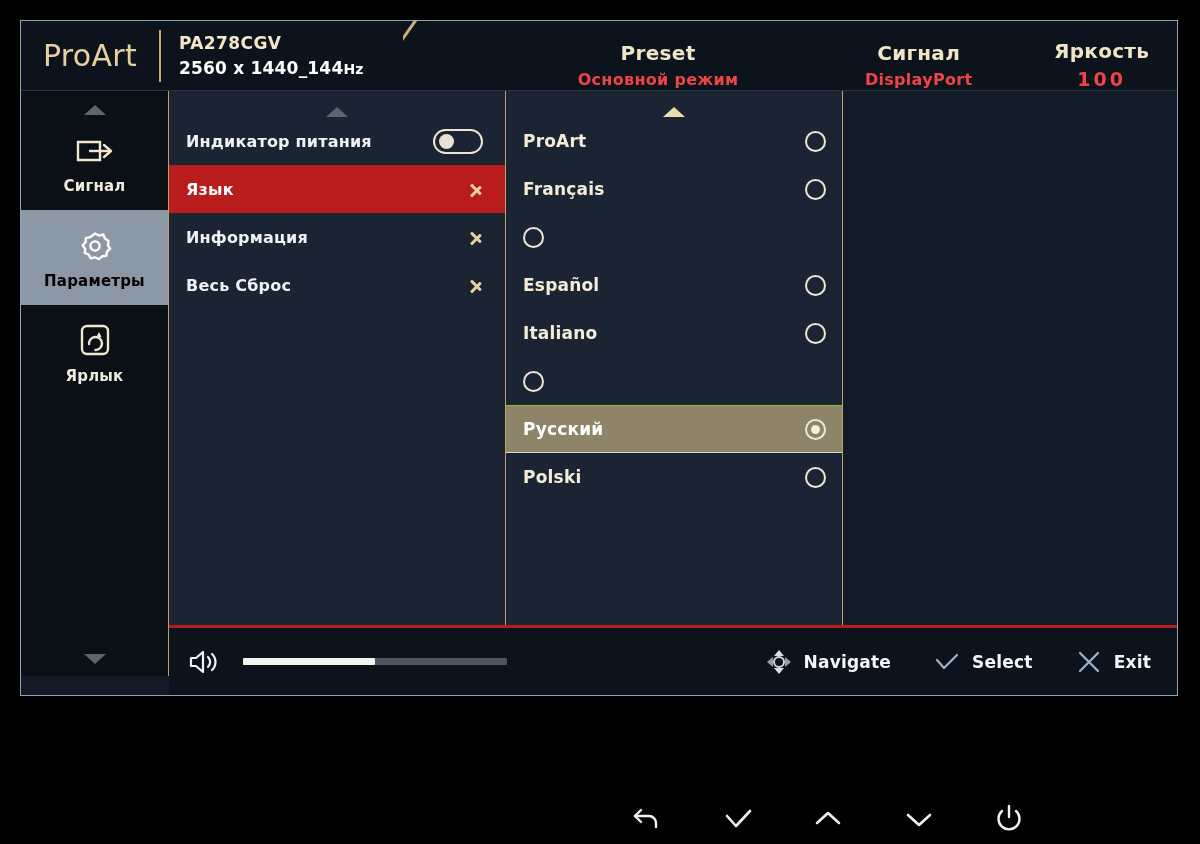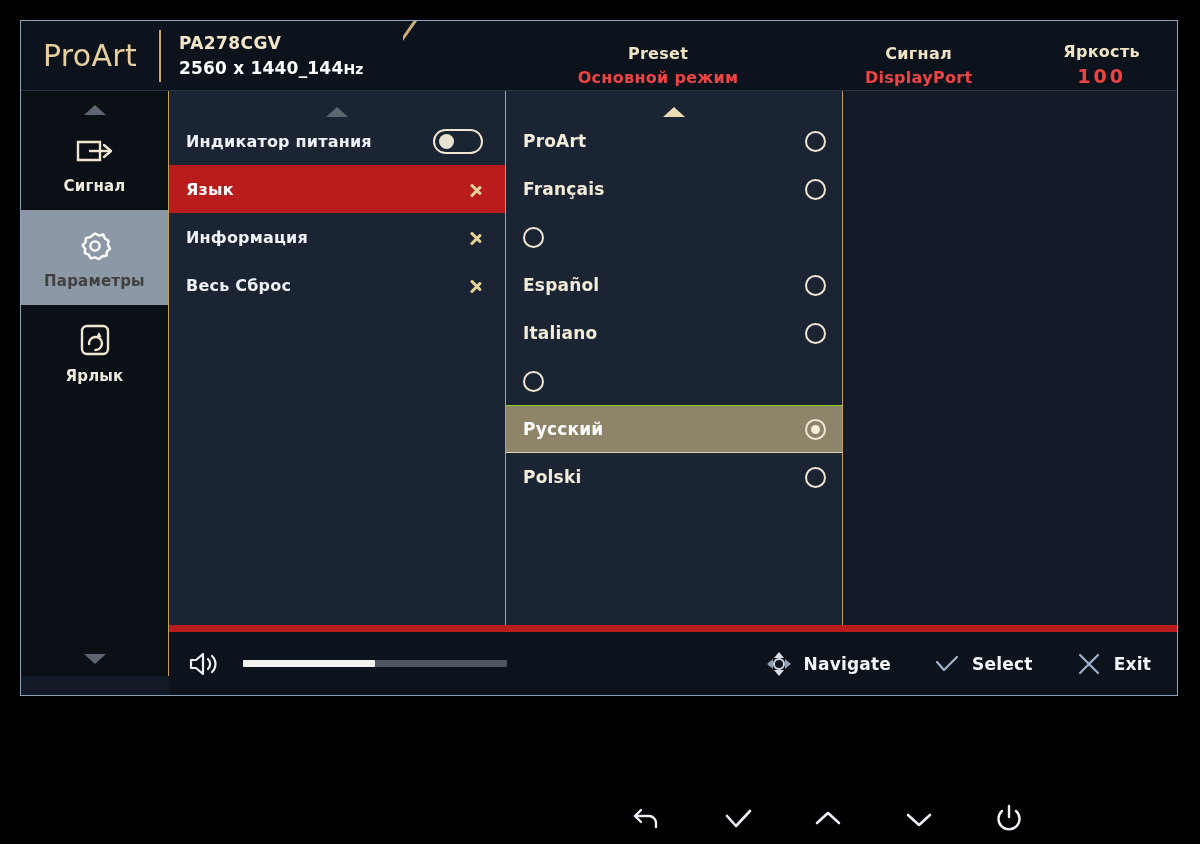--- a/index.html
+++ b/index.html
@@ -58,21 +58,21 @@
     transform: rotate(35deg); transform-origin: top left;
   }
   .diag.d1 { left: 10px; top: -28px; }
   .diag.d2 { left: 30px; top: -28px; }
 
   .hdr-stats {
     position: absolute; left: 504px; top: 0; right: 0; height: 89px;
     display: flex; align-items: center;
   }
   .stat { text-align: center; line-height: 1.45; }
-  .stat .k { font-size: 16px; color: #f0e4c6; font-weight: 700; letter-spacing: .3px; }
+  .stat .k { font-size: 20px; color: #f0e4c6; font-weight: 700; letter-spacing: .3px; }
   .stat .v { font-size: 16px; color: #ef4444; font-weight: 700; letter-spacing: .3px; }
   .stat.preset { width: 300px; }
   .stat.signal { width: 220px; margin-left: 30px; }
   .stat.bright { width: 170px; margin-left: 10px; }
   .stat.bright .v { font-size: 19px; letter-spacing: 3px; }
 
   
   #osd-body { position: relative; height: 585px; display: flex; }
 
   
@@ -90,21 +90,21 @@
   .tri.down { border-left: 11px solid transparent; border-right: 11px solid transparent; border-top: 10px solid #5d6570; }
   .tri.up.gold   { border-bottom-color: #ecdcb2; }
   .tri.down.gold { border-top-color: #ecdcb2; }
 
   .side-item {
     height: 95px; display: flex; flex-direction: column;
     align-items: center; justify-content: center; gap: 6px;
     color: #f1e7d0;
   }
   .side-item.active { background: #8c98a6; }
-  .side-item.active .side-label { color: #404040; }
+  .side-item.active .side-label { color: #000000; }
   .side-label { font-size: 15px; font-weight: 700; letter-spacing: .2px; color: #eeeadd; }
   .side-icon { width: 46px; height: 40px; display: block; }
   #sidebar .bottom-arrow { position: absolute; bottom: 12px; left: 0; width: 100%; }
 
   
   #col-menu {
     position: relative; width: 337px; height: 100%;
     background: #1b2433;
     border-right: 1px solid #c0a060;
   }
@@ -165,21 +165,21 @@
   }
   #col-lang .col-arrow-top { padding-top: 16px; }
   #col-lang .col-arrow-bot { position: absolute; bottom: 14px; left: 0; width: 100%; }
 
   
   #col-empty { flex: 1; height: 100%; background: #131b28; }
 
   
   #osd-footer {
     position: absolute; left: 148px; bottom: 0; right: 0; height: 70px;
-    background: #0d131d; border-top: 7px solid #b91c1c;
+    background: #0d131d; border-top: 3px solid #b91c1c;
     display: flex; align-items: center;
   }
   .vol-wrap { display: flex; align-items: center; padding-left: 18px; }
   .spk { width: 34px; height: 30px; display: block; }
   .vol-track {
     width: 264px; height: 7px; background: #4d5560;
     margin-left: 22px; position: relative; border-radius: 1px;
   }
   .vol-fill {
     position: absolute; left: 0; top: 0; height: 100%;

